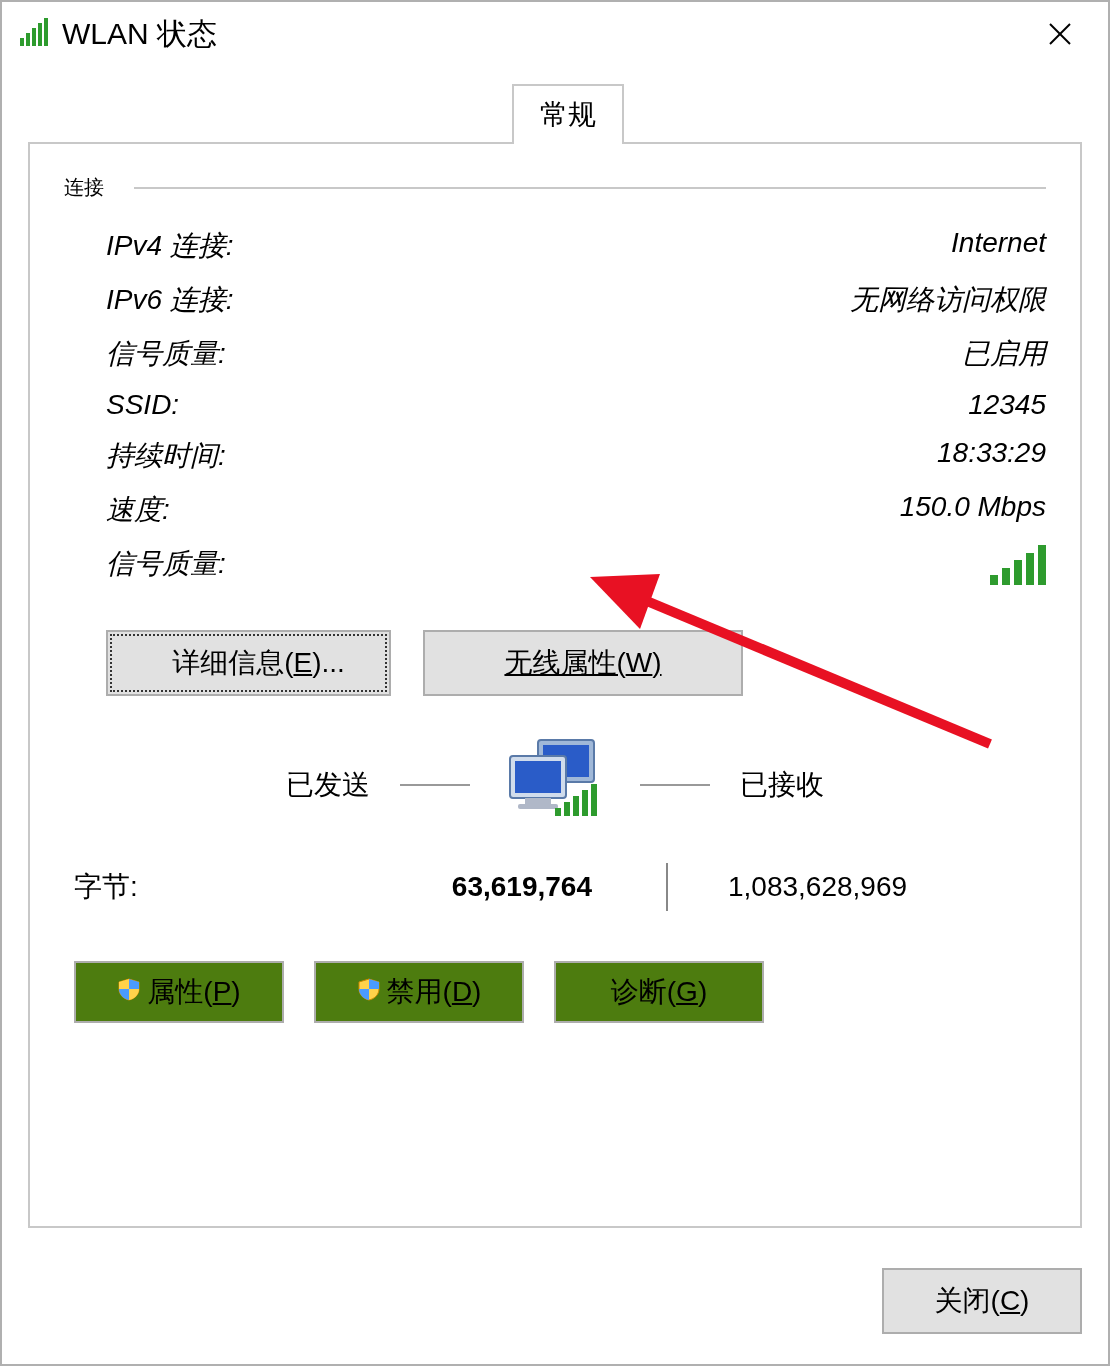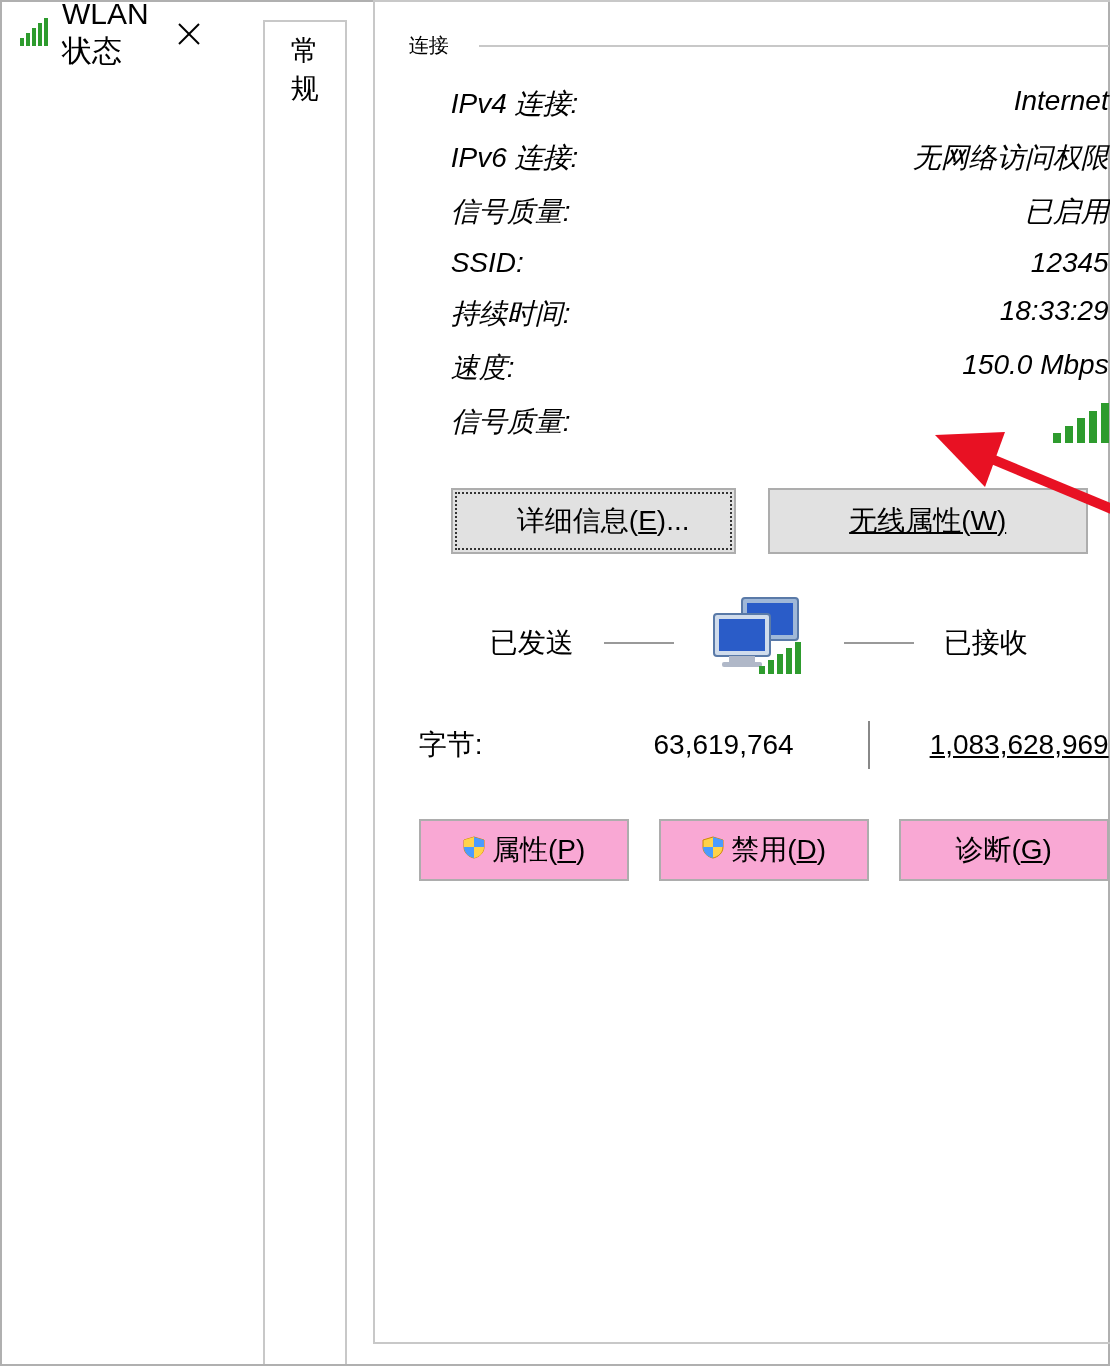--- a/index.html
+++ b/index.html
@@ -10,21 +10,21 @@
     width: 1110px;
     height: 1366px;
     overflow: hidden;
   }
   .window {
     width: 1110px;
     height: 1366px;
     border: 2px solid #b0b0b0;
     background: #fff;
     display: flex;
-    flex-direction: row;
+    flex-direction: column;
   }
   .titlebar {
     height: 64px;
     display: flex;
     align-items: center;
     padding: 0 8px 0 18px;
   }
   .titlebar .title-text {
     font-size: 30px;
     margin-left: 12px;
@@ -36,20 +36,21 @@
     display: flex;
     align-items: center;
     justify-content: center;
     font-size: 28px;
     font-weight: 300;
   }
   .tab-row {
     display: flex;
     padding-left: 26px;
     margin-top: 18px;
+    justify-content: center;
   }
   .tab {
     border: 2px solid #c8c8c8;
     border-bottom: none;
     padding: 10px 26px;
     font-size: 28px;
     background: #fff;
     position: relative;
     z-index: 2;
   }
@@ -122,30 +123,30 @@
     font-size: 28px;
     padding-left: 10px;
     align-items: center;
   }
   .bytes-row .sep {
     width: 2px;
     height: 48px;
     background: #888;
   }
   .bytes-label { width: 200px; }
-  .bytes-sent { flex: 1; text-align: right; padding-right: 74px; }
-  .bytes-recv { flex: 1; text-align: center; padding-right: 0; padding-left: 60px; text-decoration: underline; }
+  .bytes-sent { flex: 1; text-align: right; padding-right: 74px; font-weight: bold; }
+  .bytes-recv { flex: 1; text-align: left; padding-right: 0; padding-left: 60px; }
   .footer-btns {
     display: flex;
     gap: 30px;
     padding-left: 10px;
     margin-top: 50px;
   }
   .footer-btn {
-    background: #f9a8d4;
+    background: #4d7c0f;
     border: 2px solid #adadad;
     font-size: 28px;
     padding: 10px 0;
     width: 210px;
     display: flex;
     align-items: center;
     justify-content: center;
     gap: 6px;
   }
   .close-row {

